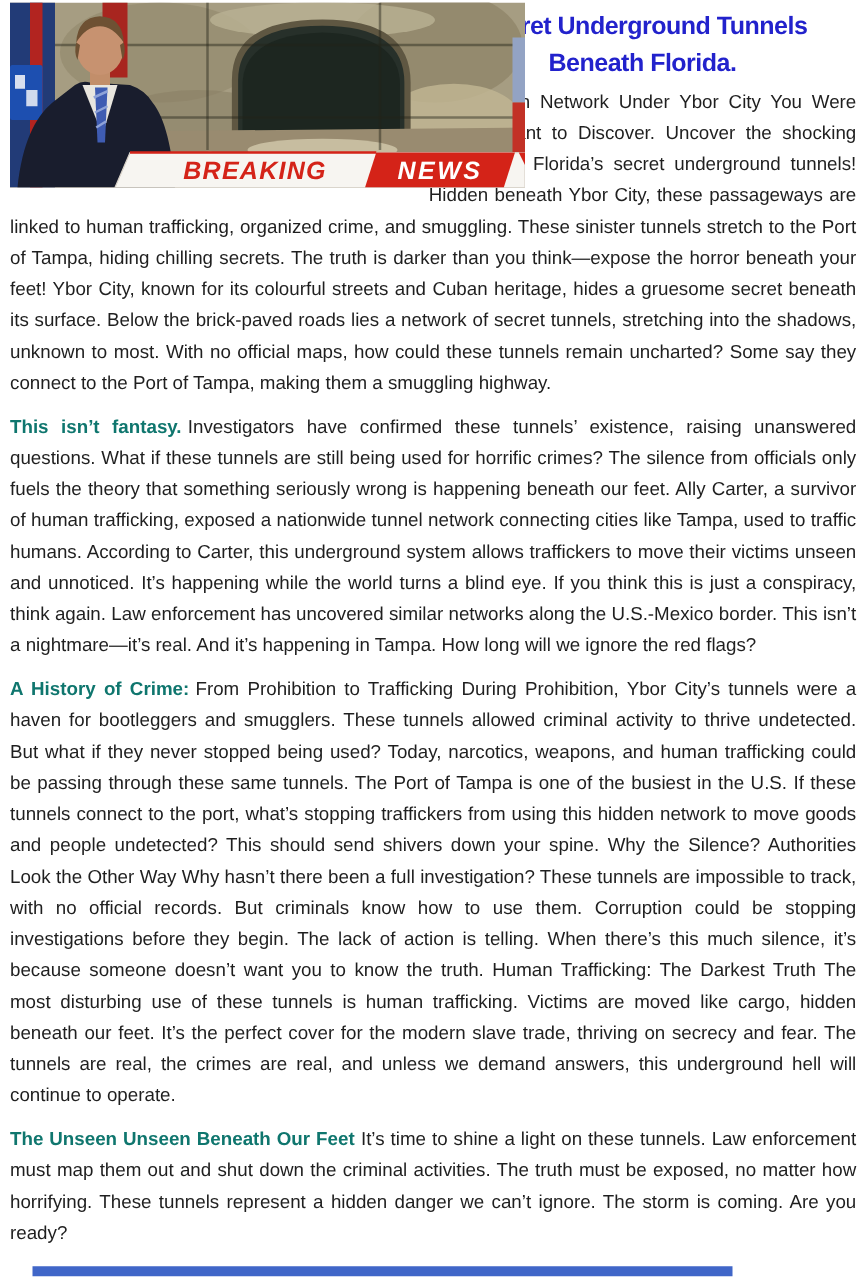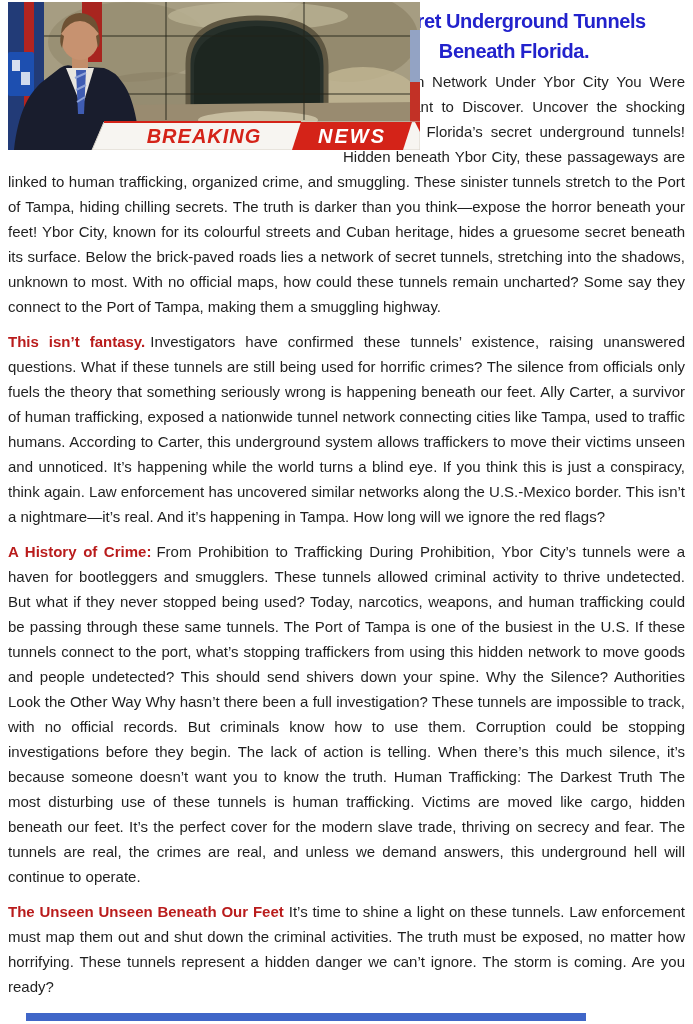--- a/index.html
+++ b/index.html
@@ -30,21 +30,21 @@
     font-weight: bold;
     letter-spacing: -0.4px;
   }
   p.para {
     margin: 0 0 10px 0;
     font-size: 15px;
     line-height: 25px;
     text-align: justify;
   }
   p.para .lead {
-    color: #b91c1c;
+    color: #0f766e;
     font-weight: bold;
     margin-right: 5px;
   }
   p.para .lead:empty { display:none; margin:0; }
   .footer-bar {
     position: absolute;
     left: 26px; bottom: 3px;
     width: 560px; height: 8px;
     background: #4066c8;
   }

